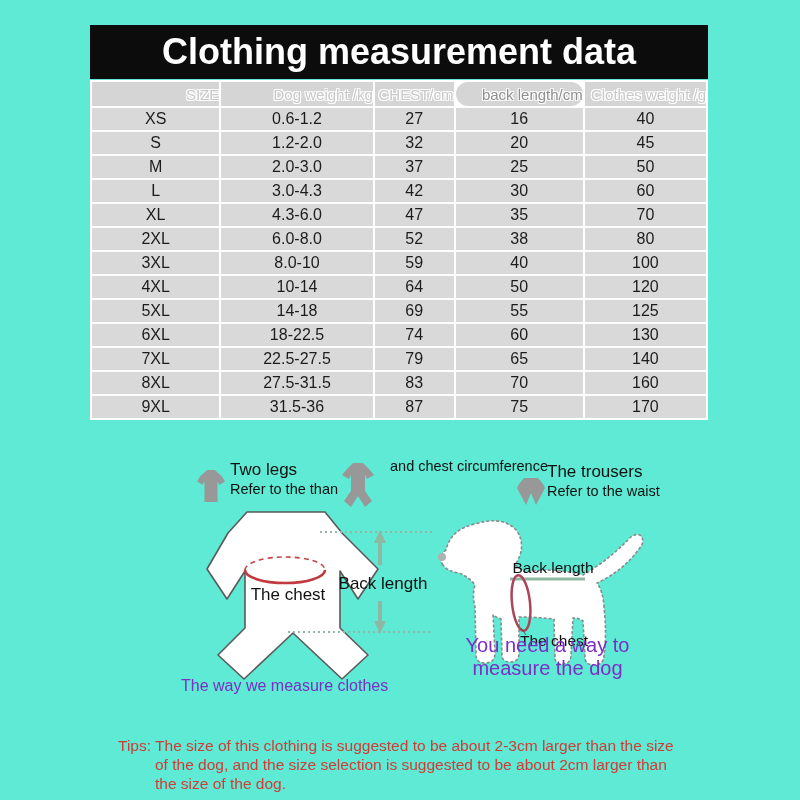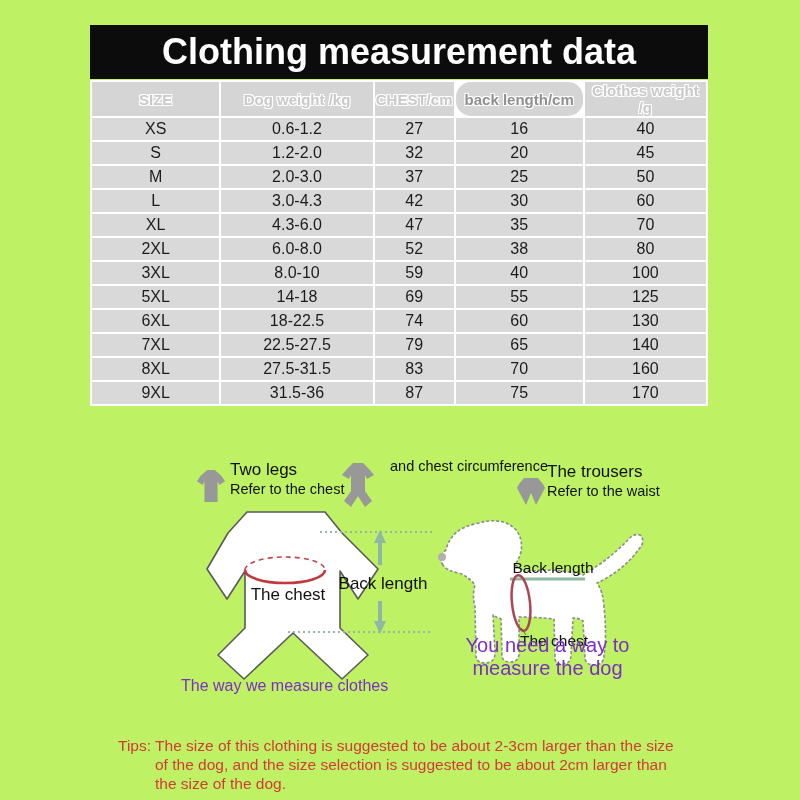--- a/index.html
+++ b/index.html
@@ -1,28 +1,28 @@
 <!DOCTYPE html>
 <html><head>
 <meta charset="utf-8">
 <style>
   * { margin:0; padding:0; box-sizing:border-box; }
   body { background:#fff; font-family:"Liberation Sans", sans-serif; }
-  .canvas { position:relative; width:800px; height:800px; background:#bef264; overflow:hidden; }
+  .canvas { position:relative; width:800px; height:800px; background:#5eead4; overflow:hidden; }
 
   
   .title-bar { position:absolute; left:90px; top:25px; width:618px; height:54px;
     background:#0c0c0c; text-align:center; }
   .title-bar span { color:#ffffff; font-size:36px; font-weight:bold; line-height:54px; }
 
   
   .size-table { position:absolute; left:90px; top:80px; width:618px;
     border-collapse:separate; border-spacing:2px; table-layout:fixed; background:#ffffff; }
-  .size-table th { height:24px; background:#d5d5d5; color:#c9c9c9; font-size:15px; font-weight:bold;
-    text-align:center; vertical-align:middle;
+  .size-table th { height:24px; background:#d5d5d5; color:#c9c9c9; font-size:15px; font-weight:normal;
+    text-align:right; vertical-align:middle;
     text-shadow:-1px -1px 0 #ffffff, 1px -1px 0 #ffffff, -1px 1px 0 #ffffff, 1px 1px 0 #ffffff; }
   .size-table th.dark { color:#8f8f8f;border-radius:15px; }
   .size-table td { height:22px; background:#d9d9d9; color:#1c1c1c; font-size:16px;
     text-align:center; vertical-align:middle; }
 
   
   .legend-item { position:absolute; }
   .legend-item svg { position:absolute; }
   .legend-title { font-size:17px; color:#111; line-height:20px; }
   .legend-desc { font-size:14.5px; color:#111; line-height:18px; }
@@ -122,20 +122,27 @@
       <td>80</td>
     </tr>
         <tr>
       <td>3XL</td>
       <td>8.0-10</td>
       <td>59</td>
       <td>40</td>
       <td>100</td>
     </tr>
         <tr>
+      <td>4XL</td>
+      <td>10-14</td>
+      <td>64</td>
+      <td>50</td>
+      <td>120</td>
+    </tr>
+        <tr>
       <td>5XL</td>
       <td>14-18</td>
       <td>69</td>
       <td>55</td>
       <td>125</td>
     </tr>
         <tr>
       <td>6XL</td>
       <td>18-22.5</td>
       <td>74</td>
@@ -165,21 +172,21 @@
     </tr>
       </tbody>
   </table>
 
   <div class="legend-item li1">
     <svg width="30" height="36" viewBox="0 0 32 36">
       <path class="gicon" d="M5,7 L12,1 L20,1 L27,7 L31,13 L25,17 L23,13 L23,35 L9,35 L9,13 L7,17 L1,13 Z"></path>
     </svg>
     <div class="ltext">
       <div class="legend-title">Two legs</div>
-      <div class="legend-desc">Refer to the chest</div>
+      <div class="legend-desc">Refer to the than</div>
     </div>
   </div>
 
   <div class="legend-item li2">
     <svg width="34" height="46" viewBox="0 0 34 46">
       <path class="gicon" d="M6,6 L12,0 L22,0 L28,6 L33,12 L26,16 L24,12 L24,28 L31,38 L24,44 L17,33 L10,44 L3,38 L10,28 L10,12 L8,16 L1,12 Z"></path>
     </svg>
     <div class="ltext">
       <div class="legend-desc l2">and chest circumference</div>
     </div>

